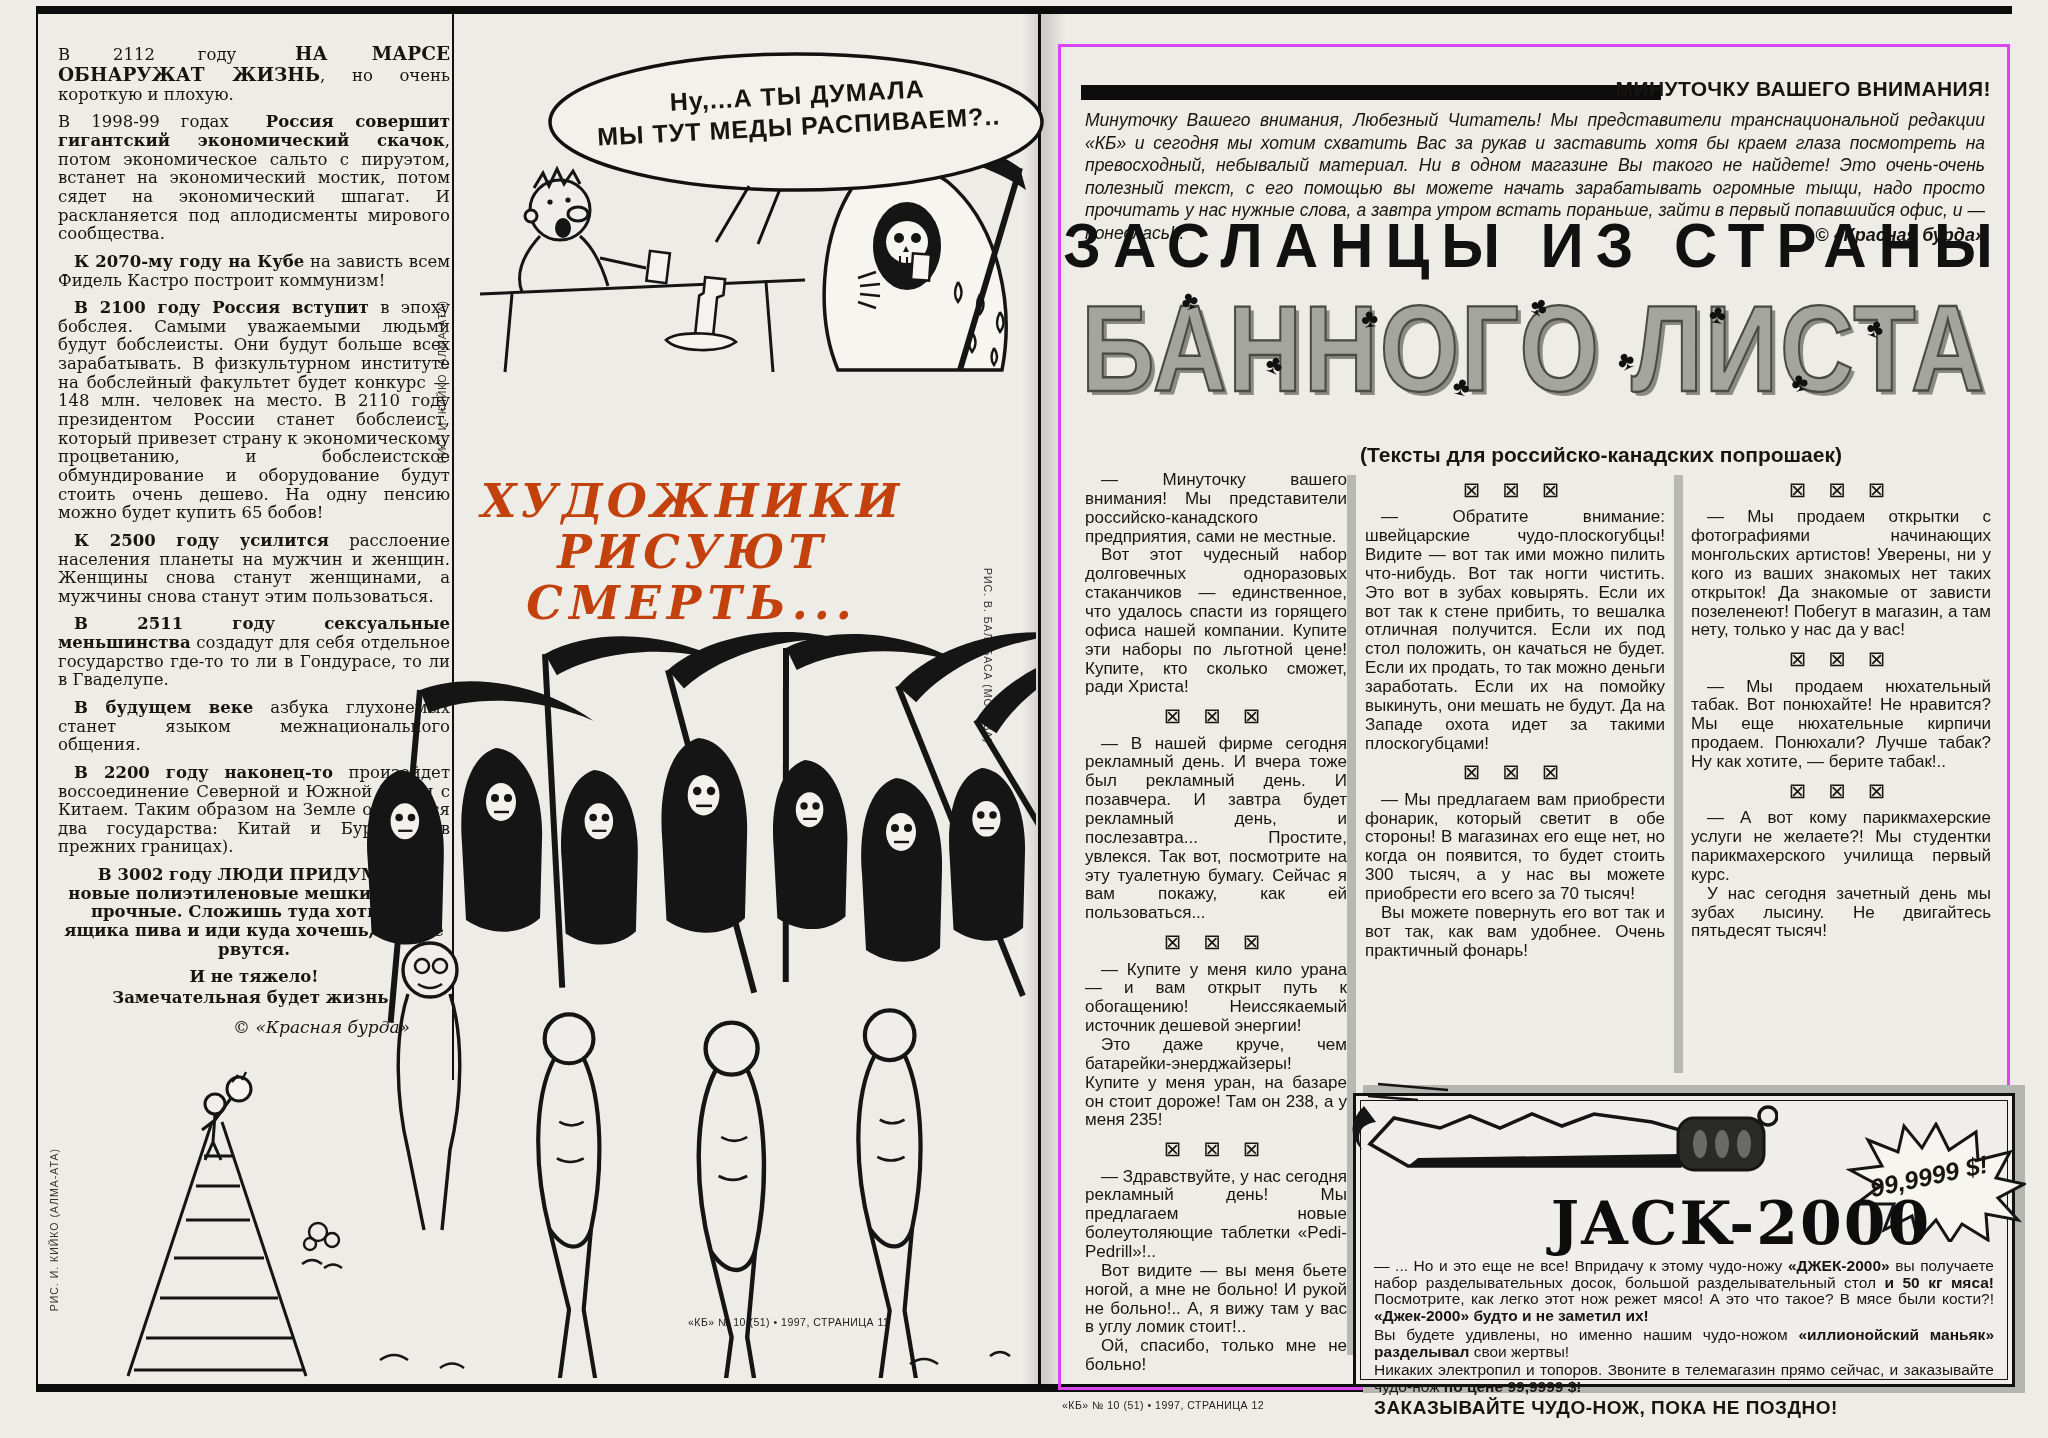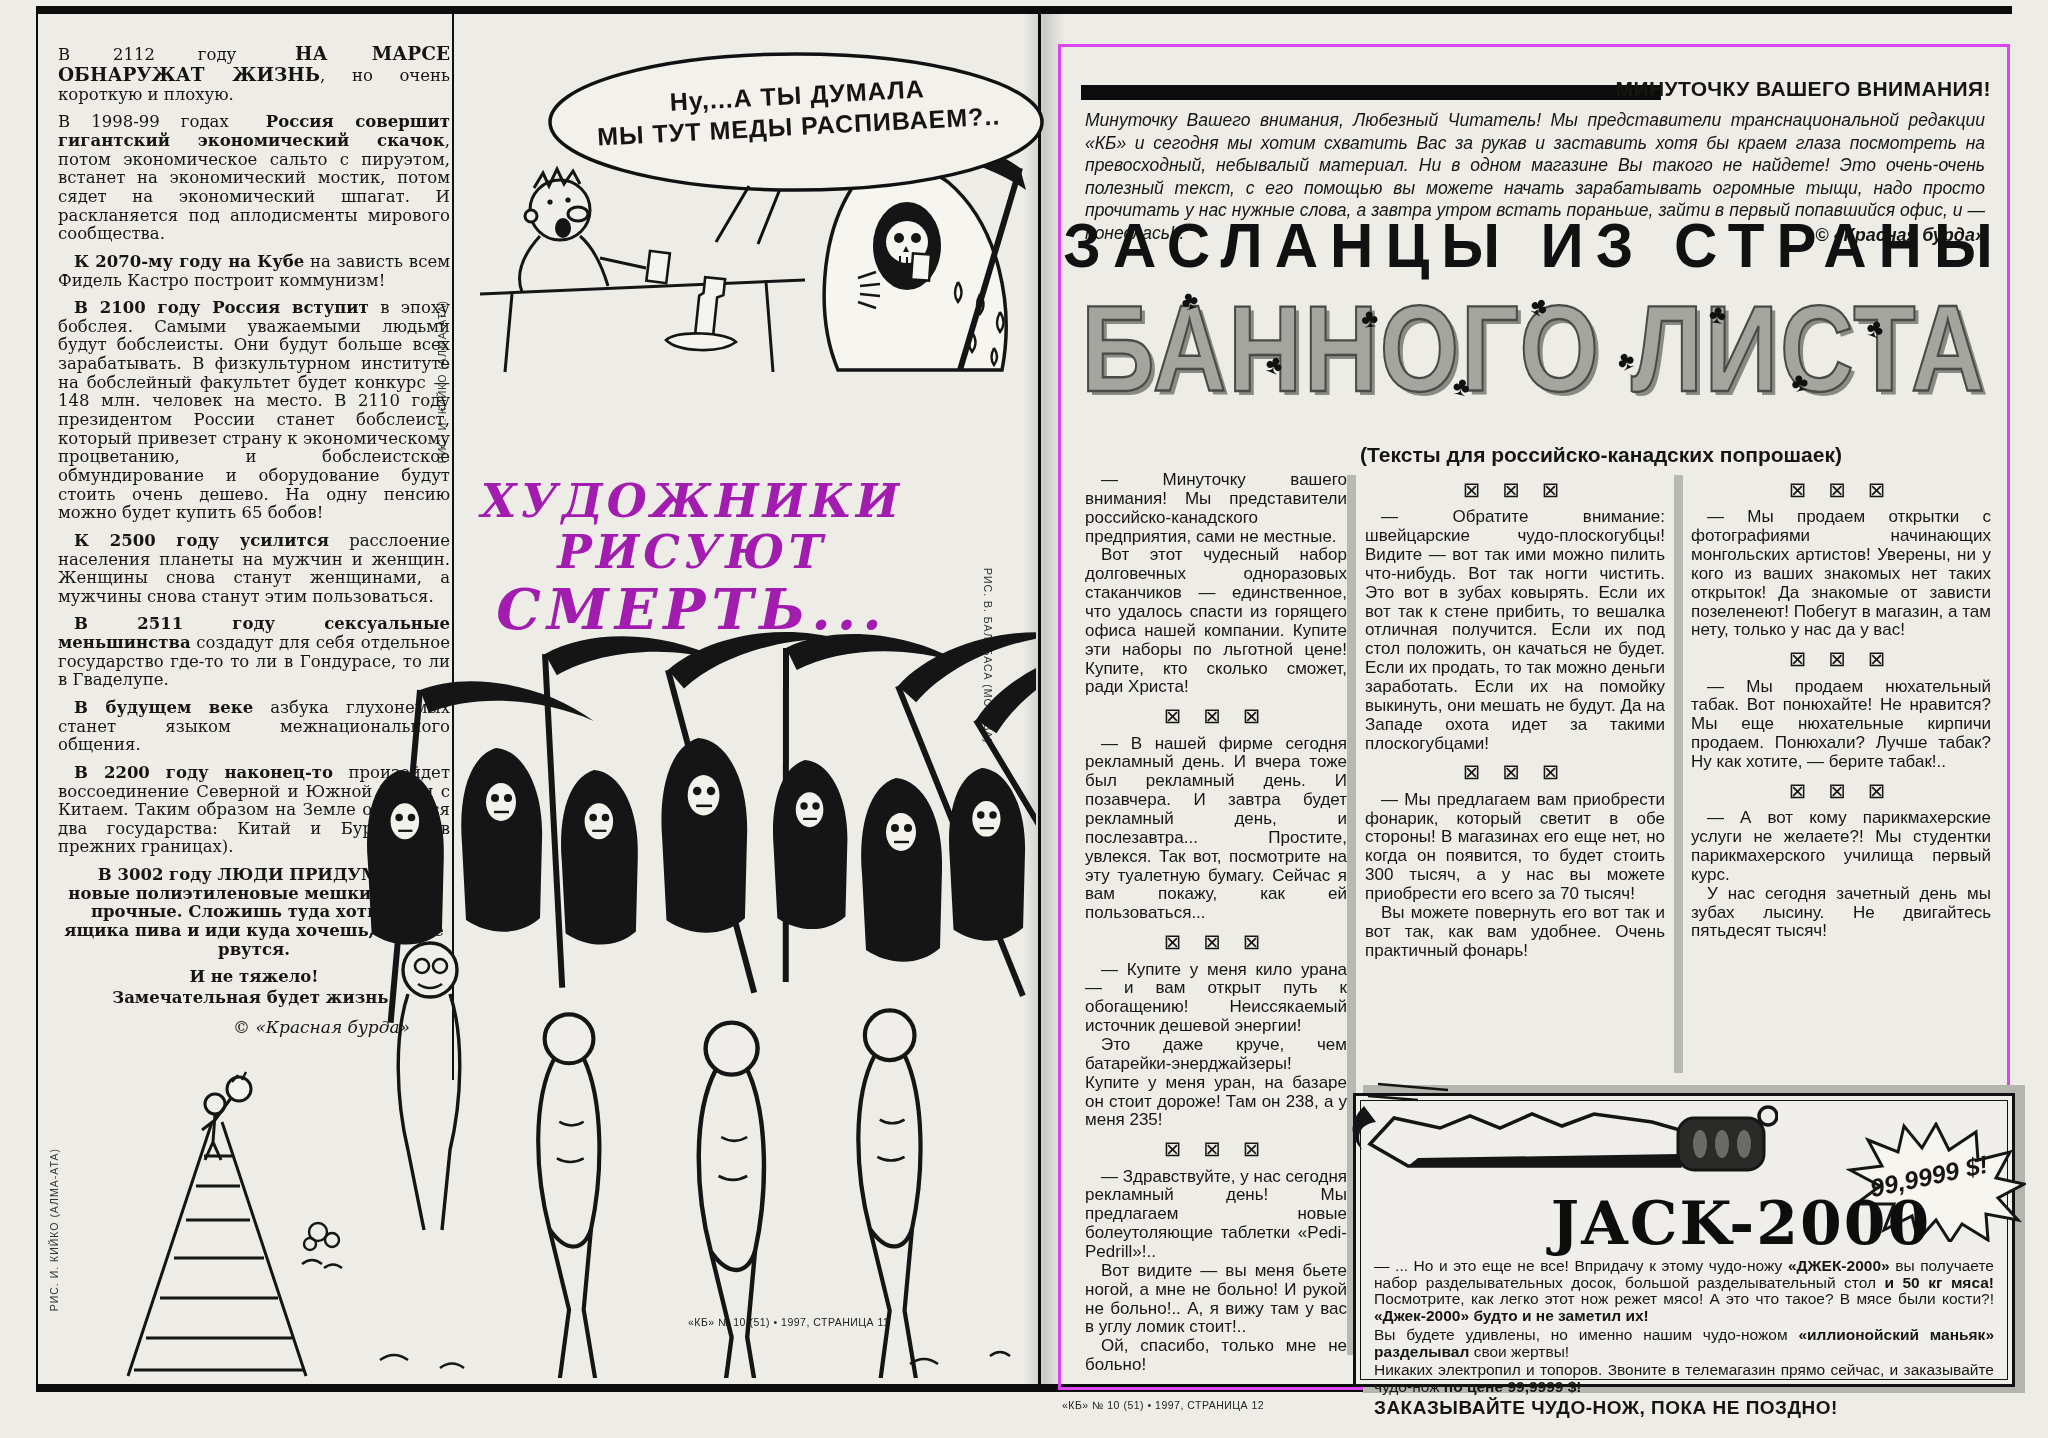--- a/index.html
+++ b/index.html
@@ -37,23 +37,23 @@
   #lp-copyright{display:block;text-align:right;font-style:italic;font-size:17px;margin-top:10px;padding-right:40px;}
 
   
   #bubble{position:absolute;left:506px;top:38px;width:505px;height:205px;z-index:3;}
   #bubble-text{position:absolute;left:540px;top:72px;width:440px;z-index:4;text-align:center;
     font-weight:bold;font-size:25px;line-height:1.25;transform:rotate(-3deg);letter-spacing:1px;}
   #drunk-cartoon{position:absolute;left:422px;top:118px;z-index:1;}
 
   
   #art-title{position:absolute;left:330px;top:468px;width:648px;text-align:center;z-index:2;
-    font-family:"DejaVu Serif", serif;font-weight:bold;font-style:italic;color:#a21caf;}
+    font-family:"DejaVu Serif", serif;font-weight:bold;font-style:italic;color:#c2410c;}
   #art-title .t1{font-size:46px;letter-spacing:4px;line-height:1.1;}
-  #art-title .t2{font-size:56px;letter-spacing:6px;line-height:1.15;text-align:center;}
+  #art-title .t2{font-size:46px;letter-spacing:6px;line-height:1.15;text-align:center;}
 
   #crowd-cartoon{position:absolute;left:312px;top:612px;}
   #rail-cartoon{position:absolute;left:28px;top:1056px;}
 
   
   #right-page{position:absolute;left:1058px;top:44px;width:946px;height:1340px;border:3px solid #d946ef;}
   #kicker-bar{position:absolute;left:20px;top:38px;width:580px;height:15px;background:#0c0c0c;}
   #kicker-label{position:absolute;top:30px;right:16px;font-weight:bold;font-size:21px;letter-spacing:0.4px;}
   #intro{position:absolute;left:24px;top:62px;width:900px;font-style:italic;font-size:17.5px;line-height:1.29;text-align:justify;}
   #rp-copyright{position:absolute;right:22px;top:178px;font-weight:bold;font-style:italic;font-size:18px;}

